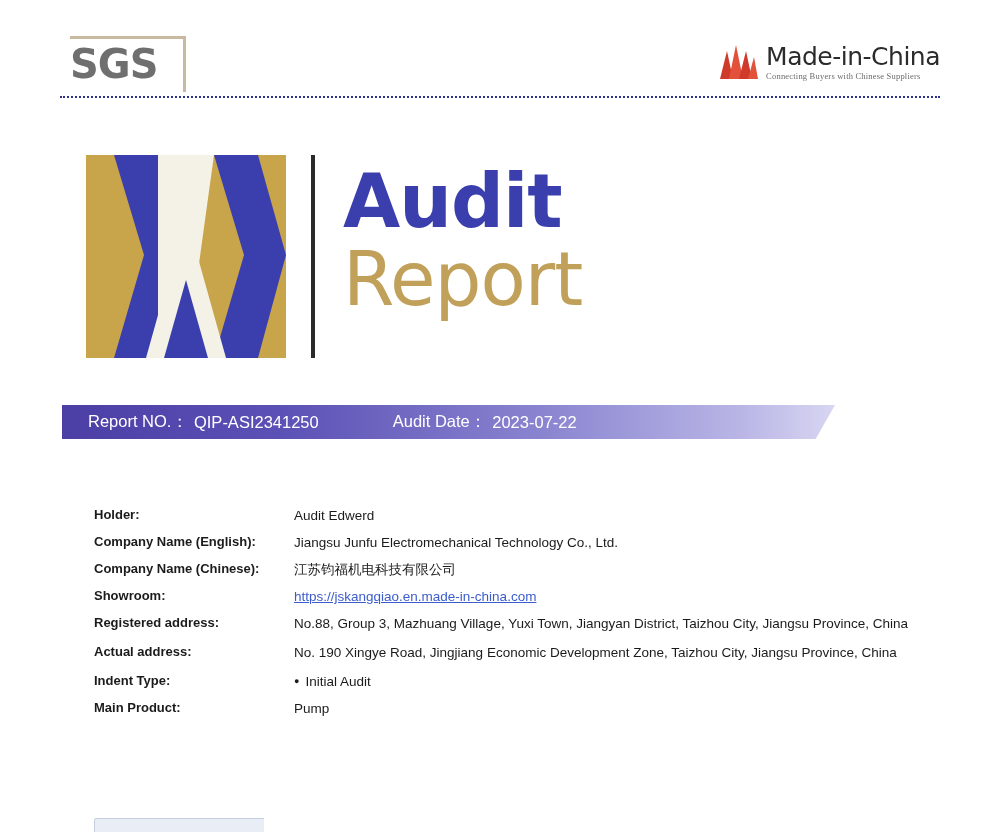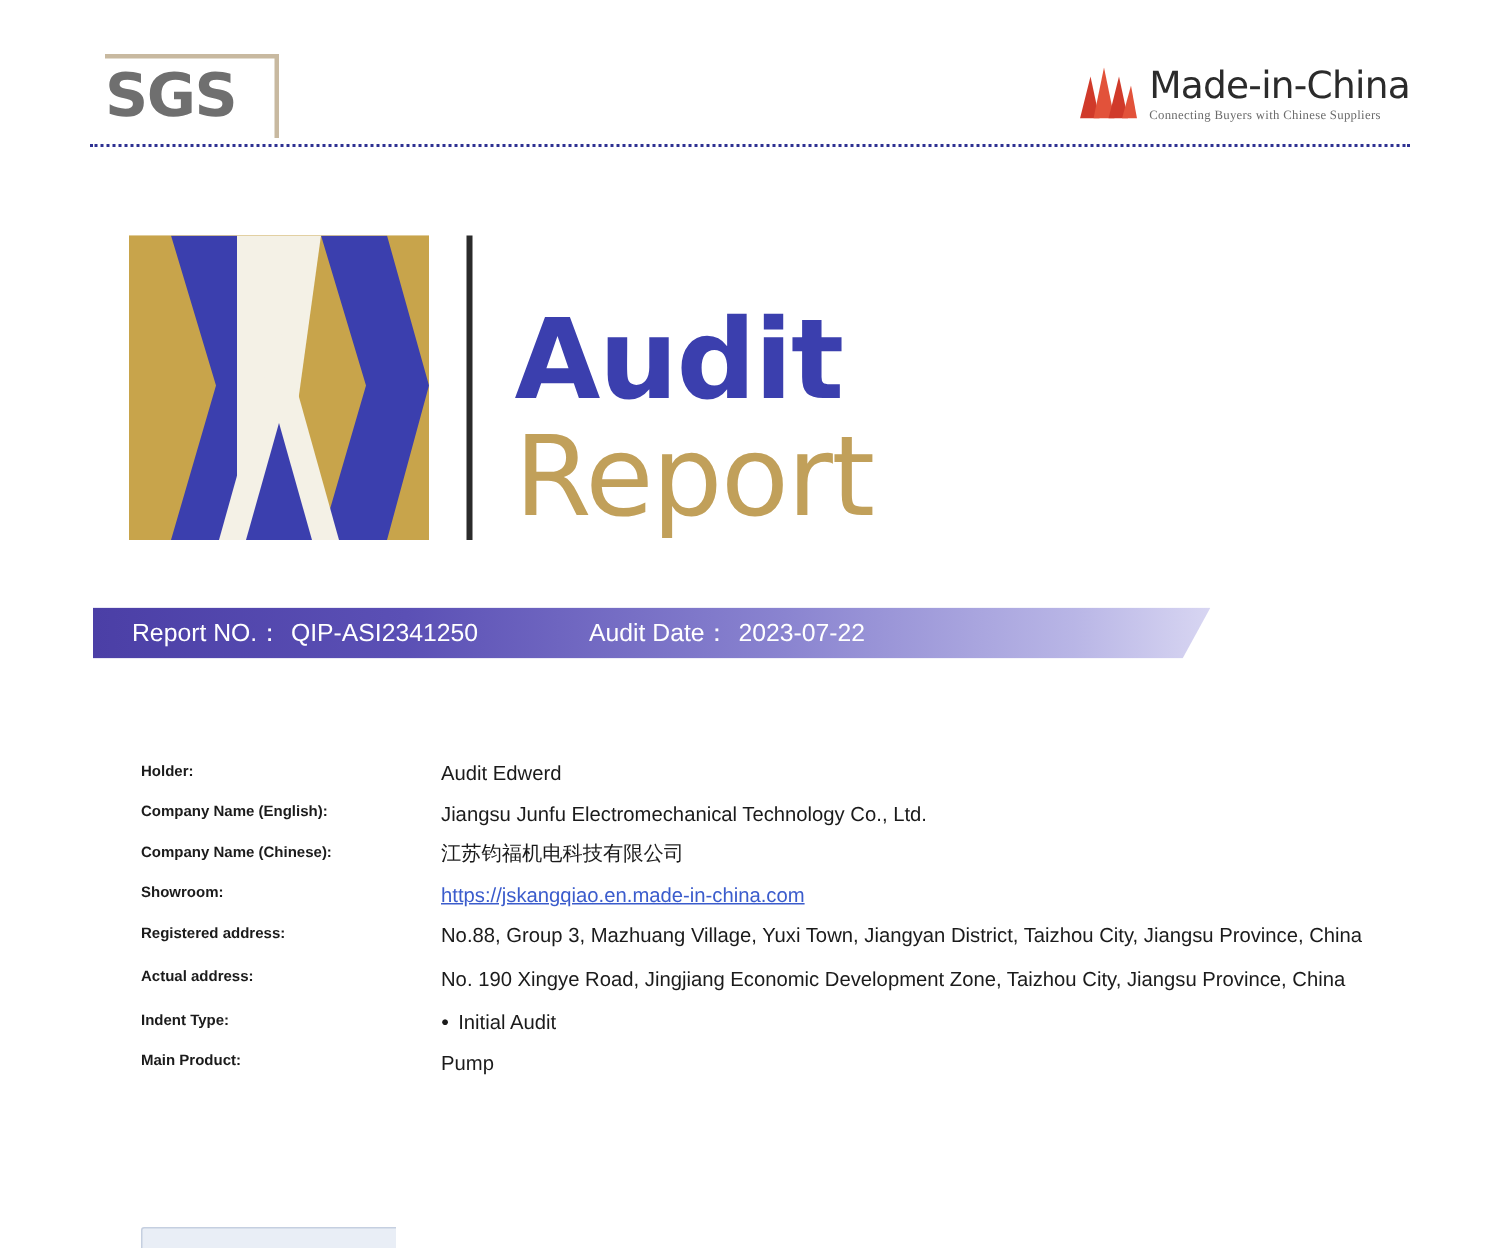--- a/index.html
+++ b/index.html
@@ -105,21 +105,21 @@
     border-top: 2px dotted #2e3192;
   }
 
   
   .title-block {
     position: absolute;
     top: 155px;
     left: 86px;
     height: 205px;
     display: flex;
-    align-items: flex-end;
+    align-items: flex-start;
   }
   .brand-mark {
     width: 200px;
     height: 203px;
     position: relative;
     overflow: hidden;
     background: #c8a44b;
   }
   .divider-bar {
     width: 4px;
@@ -149,20 +149,21 @@
     margin-top: -6px;
   }
 
   
   .report-bar {
     position: absolute;
     top: 405px;
     left: 62px;
     width: 745px;
     height: 34px;
+    padding-left: 28px;
   }
   .report-bar-bg {
     position: absolute;
     inset: 0;
     background: linear-gradient(to right, #4b3fa6 0%, #5b50b5 28%, #8a84d0 62%, #b9b6e6 88%, #d8d6f2 100%);
     clip-path: polygon(0 0, 100% 0, 97.5% 100%, 0 100%);
   }
   .report-bar-text {
     position: absolute;
     inset: 0;
@@ -188,21 +189,21 @@
   .info-row {
     display: flex;
     align-items: flex-start;
     margin-bottom: 8px;
   }
   .info-row.tight { margin-bottom: 6px; }
   .info-label {
     width: 200px;
     flex: 0 0 200px;
     font-weight: bold;
-    font-size: 10px;
+    font-size: 13px;
     line-height: 20px;
   }
   .info-value {
     flex: 1;
     line-height: 21px;
     font-size: 13.5px;
   }
   .info-value.cn {
     font-family: "DejaVu Sans", sans-serif;
   }

